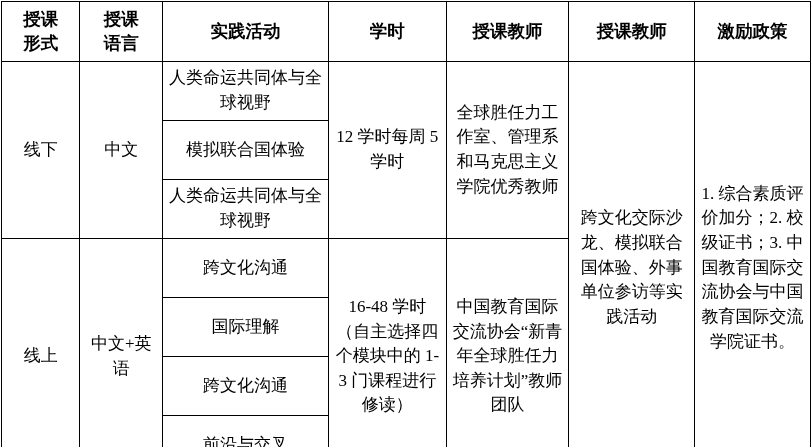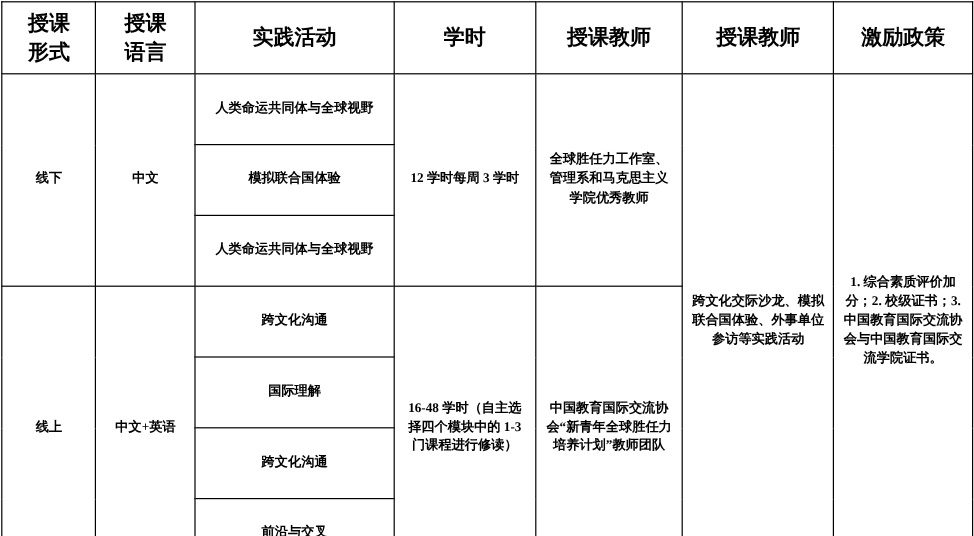--- a/index.html
+++ b/index.html
@@ -24,22 +24,22 @@
     width: 810px;
     height: 445px;
     table-layout: fixed;
     margin: 1px 0 0 1px;
   }
   table.course-table td,
   table.course-table th {
     border: 1px solid #000000;
     text-align: center;
     vertical-align: middle;
-    font-weight: bold;
-    font-size: 11px;
+    font-weight: normal;
+    font-size: 17px;
     line-height: 1.45;
     padding: 2px 6px;
     box-sizing: border-box;
   }
   table.course-table thead th {
     font-size: 17.5px;
     font-weight: bold;
     height: 60px;
     line-height: 1.35;
   }
@@ -83,21 +83,21 @@
         <th class="col-teacher">授课教师</th>
         <th class="col-practice">授课教师</th>
         <th class="col-policy">激励政策</th>
       </tr>
     </thead>
     <tbody>
       <tr>
         <td class="col-form" rowspan="3">线下</td>
         <td class="col-lang" rowspan="3">中文</td>
         <td class="col-module module-cell">人类命运共同体与全球视野</td>
-        <td class="col-hours" rowspan="3">12 学时每周 3 学时</td>
+        <td class="col-hours" rowspan="3">12 学时每周 5 学时</td>
         <td class="col-teacher" rowspan="3">全球胜任力工作室、管理系和马克思主义学院优秀教师</td>
         <td class="col-practice cell-justify" rowspan="7">跨文化交际沙龙、模拟联合国体验、外事单位参访等实践活动</td>
         <td class="col-policy cell-justify" rowspan="7">1. 综合素质评价加分；2. 校级证书；3. 中国教育国际交流协会与中国教育国际交流学院证书。</td>
       </tr>
       <tr>
         <td class="col-module module-cell">模拟联合国体验</td>
       </tr>
       <tr>
         <td class="col-module module-cell">人类命运共同体与全球视野</td>
       </tr>

